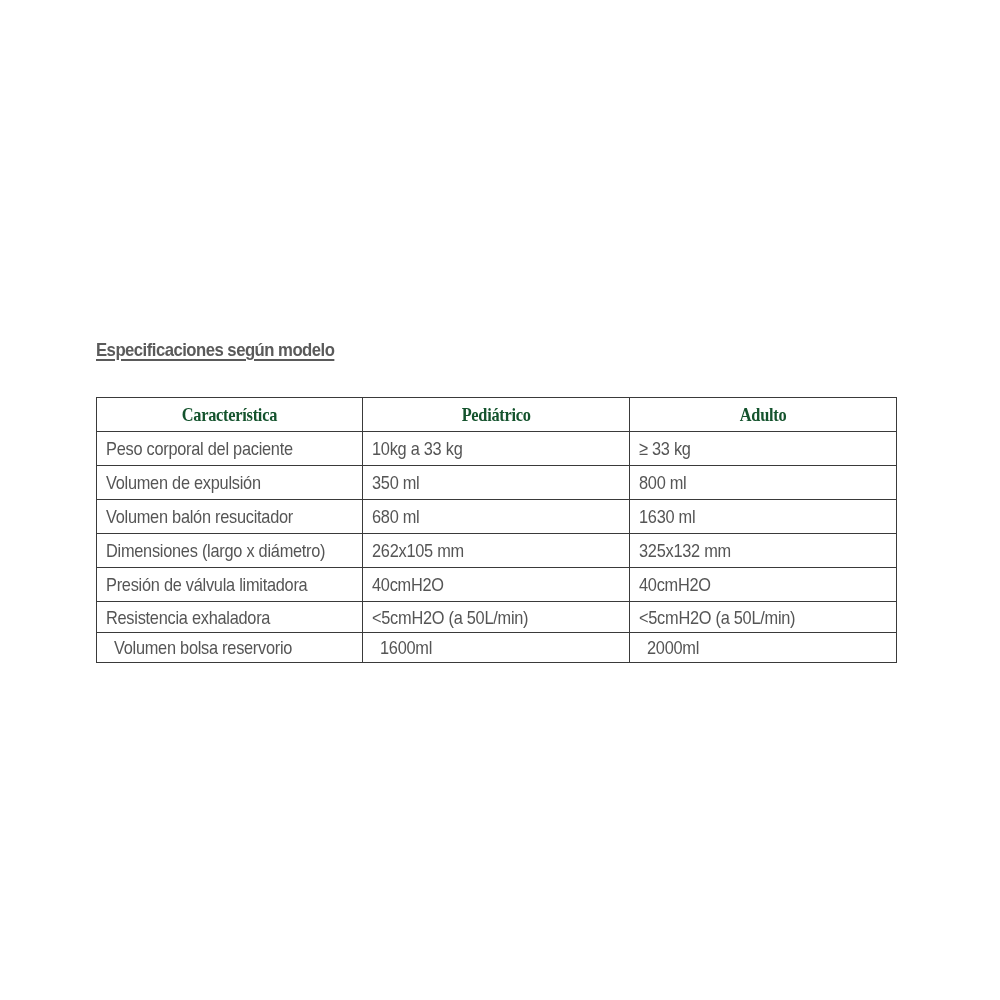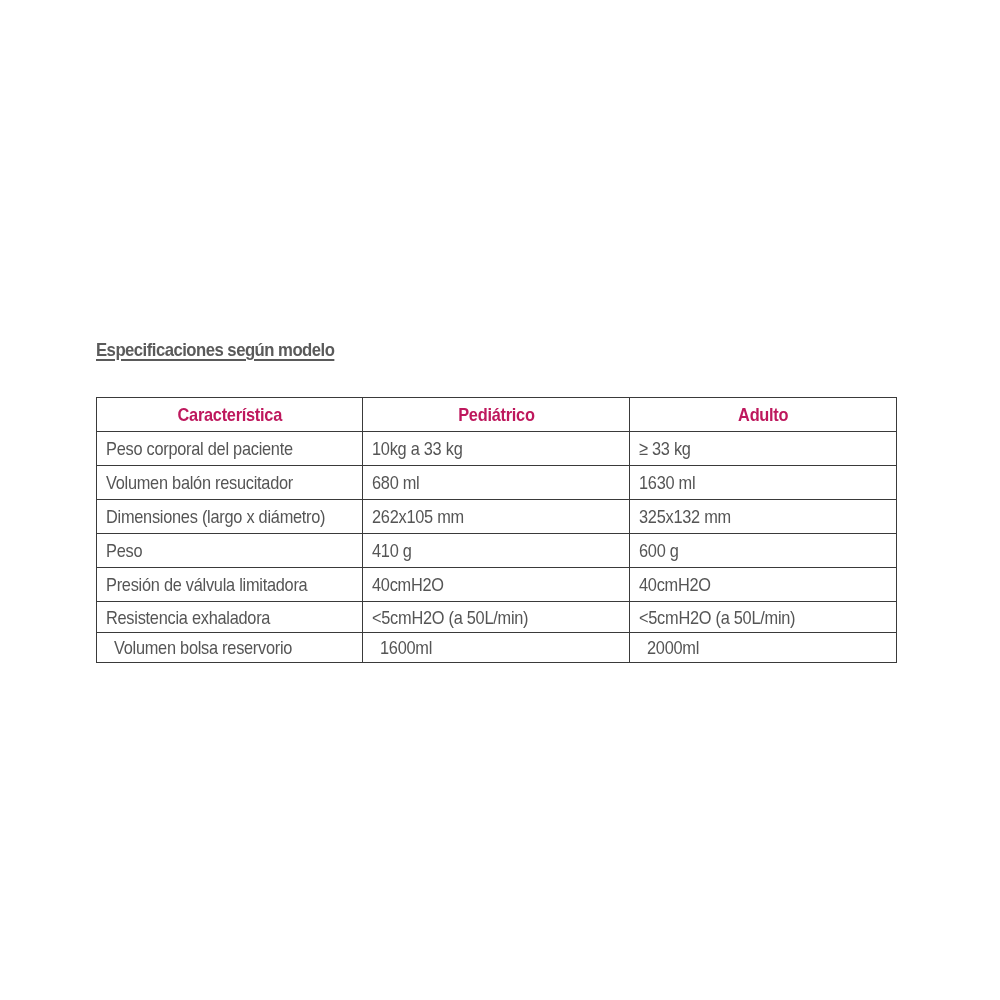--- a/index.html
+++ b/index.html
@@ -45,23 +45,24 @@
       line-height: 1;
       white-space: nowrap;
       overflow: hidden;
       vertical-align: middle;
       text-align: left;
       color: #555555;
     }
     table.spec th {
       text-align: center;
       font-weight: bold;
-      color: #be185d;
+      color: #14532d;
       padding: 0;
       height: 33px;
+      font-family: Liberation Serif, serif;
     }
     .cell-text {
       display: inline-block;
       transform: scaleX(0.86);
       transform-origin: left center;
       letter-spacing: -0.3px;
     }
     th .cell-text {
       transform-origin: center center;
     }
@@ -90,33 +91,33 @@
       <th><span class="cell-text">Adulto</span></th>
     </tr>
   </thead>
   <tbody>
     <tr class="r-std">
       <td><span class="cell-text">Peso corporal del paciente</span></td>
       <td><span class="cell-text">10kg a 33 kg</span></td>
       <td><span class="cell-text">≥ 33 kg</span></td>
     </tr>
     <tr class="r-std">
+      <td><span class="cell-text">Volumen de expulsión</span></td>
+      <td><span class="cell-text">350 ml</span></td>
+      <td><span class="cell-text">800 ml</span></td>
+    </tr>
+    <tr class="r-std">
       <td><span class="cell-text">Volumen balón resucitador</span></td>
       <td><span class="cell-text">680 ml</span></td>
       <td><span class="cell-text">1630 ml</span></td>
     </tr>
     <tr class="r-std">
       <td><span class="cell-text">Dimensiones (largo x diámetro)</span></td>
       <td><span class="cell-text">262x105 mm</span></td>
       <td><span class="cell-text">325x132 mm</span></td>
-    </tr>
-    <tr class="r-std">
-      <td><span class="cell-text">Peso</span></td>
-      <td><span class="cell-text">410 g</span></td>
-      <td><span class="cell-text">600 g</span></td>
     </tr>
     <tr class="r-std">
       <td><span class="cell-text">Presión de válvula limitadora</span></td>
       <td><span class="cell-text">40cmH2O</span></td>
       <td><span class="cell-text">40cmH2O</span></td>
     </tr>
     <tr class="r-short">
       <td><span class="cell-text">Resistencia exhaladora</span></td>
       <td><span class="cell-text">&lt;5cmH2O (a 50L/min)</span></td>
       <td><span class="cell-text">&lt;5cmH2O (a 50L/min)</span></td>

